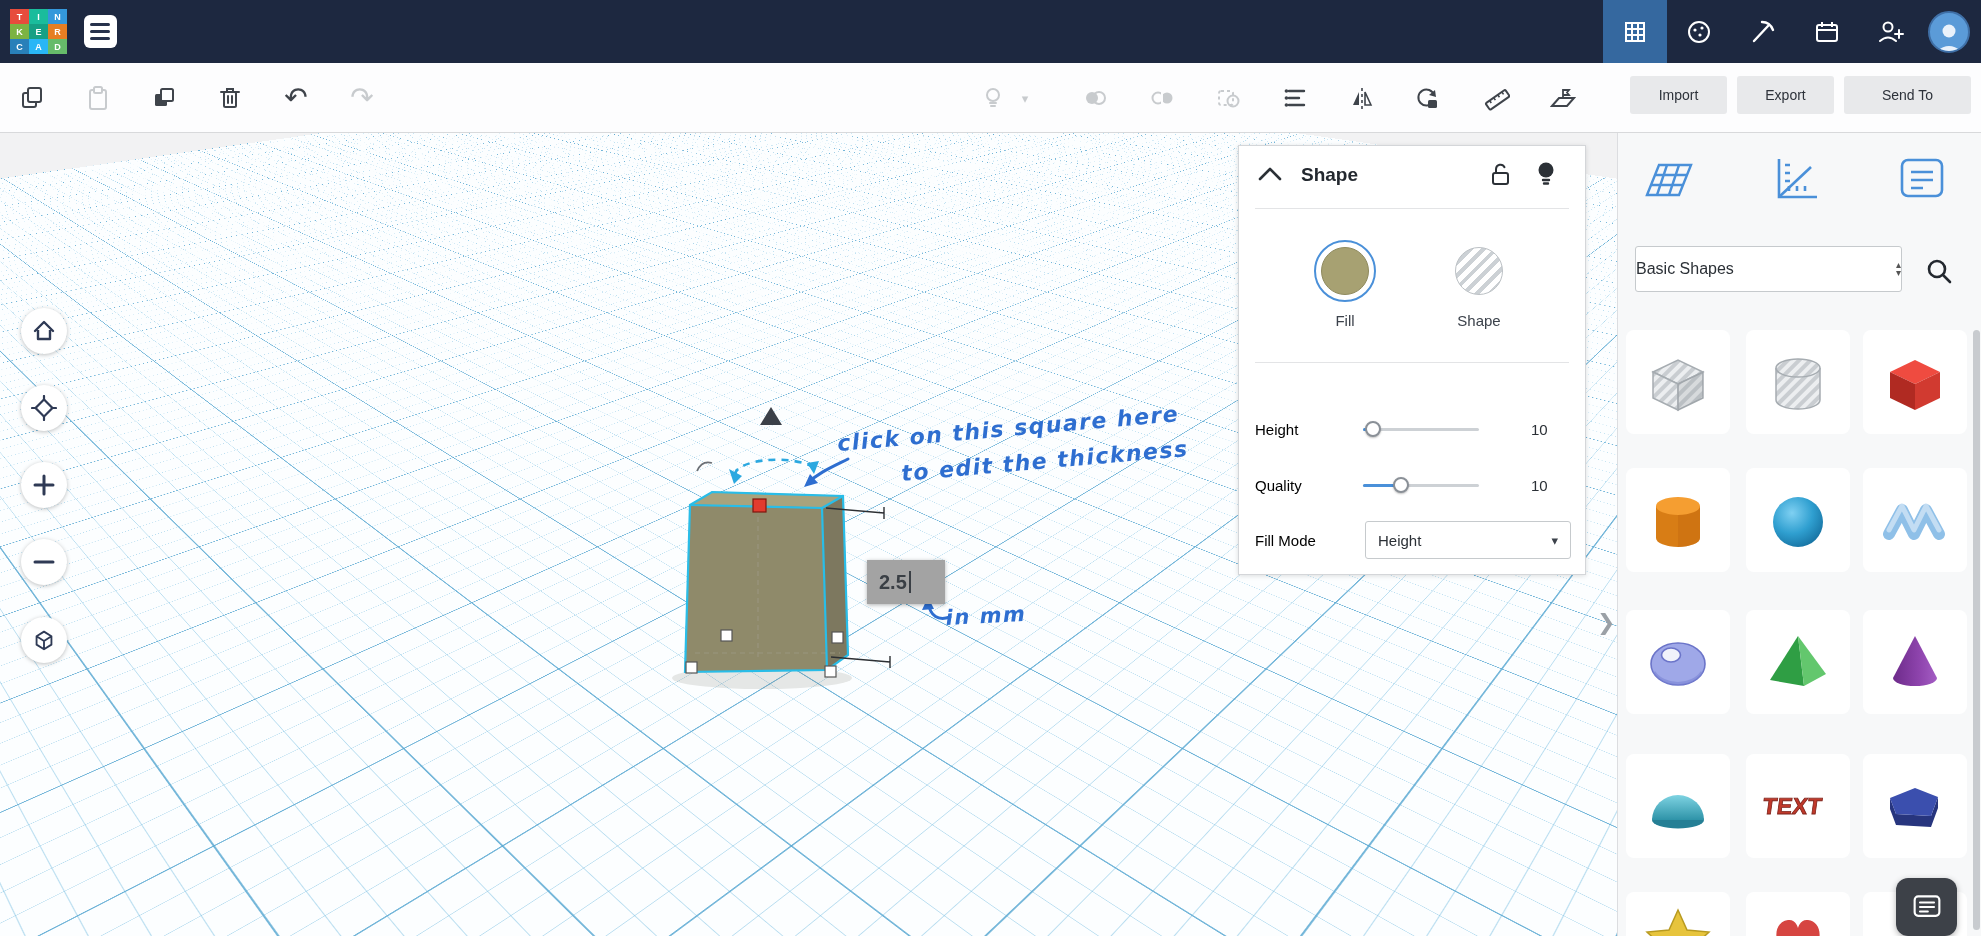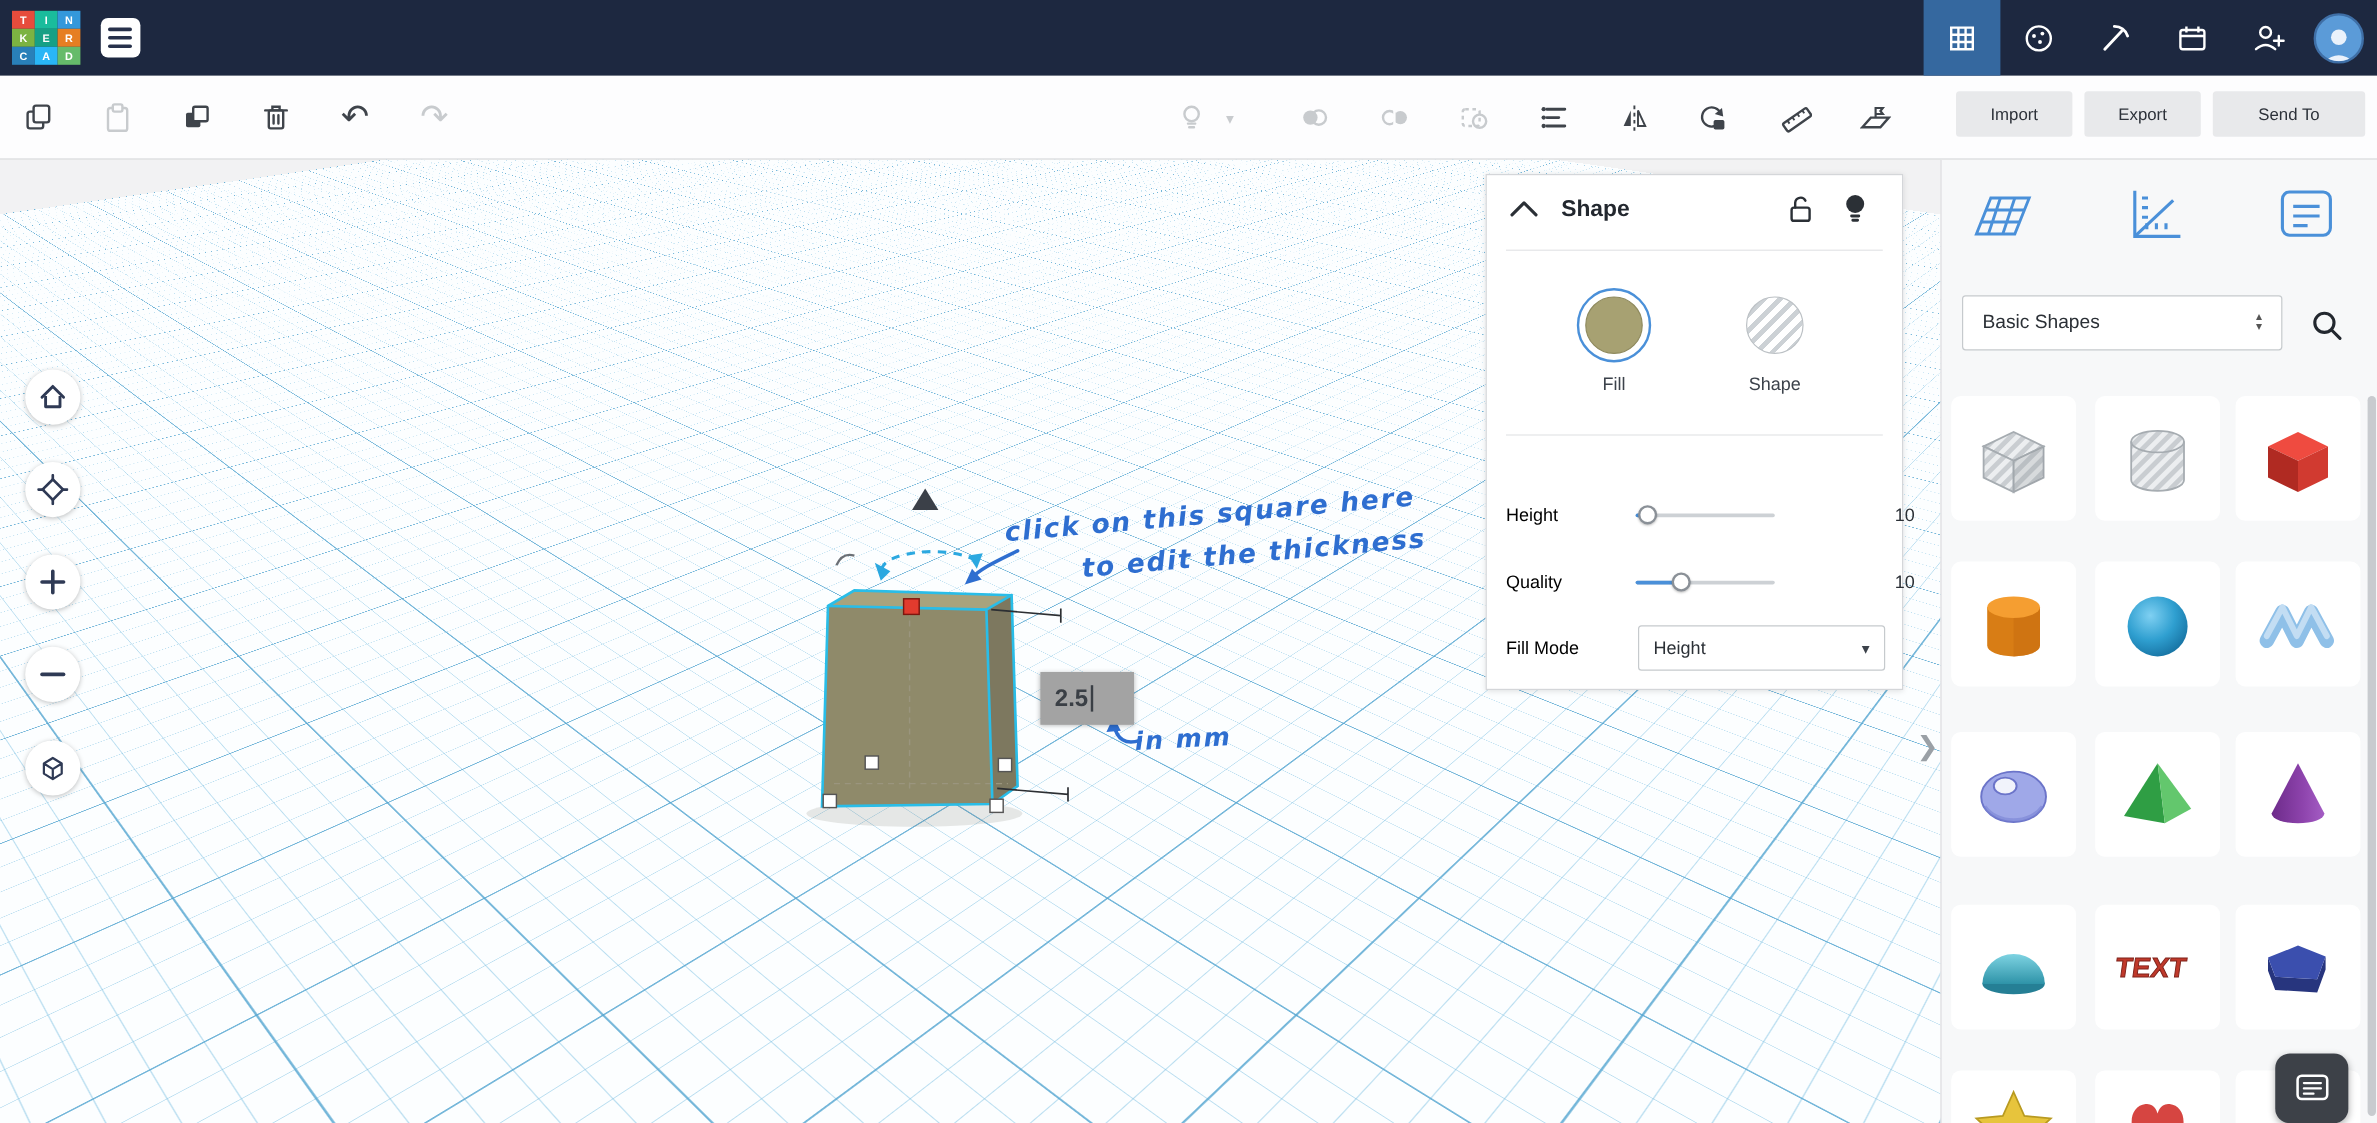--- a/index.html
+++ b/index.html
@@ -57,28 +57,28 @@
   .matwrap { position:absolute; width:62px; height:62px; border-radius:50%; border:2px solid transparent; display:flex; align-items:center; justify-content:center; cursor:pointer; }
   .matwrap.selected { border-color:#4a90d9; }
   .mat { width:48px; height:48px; border-radius:50%; }
   .mat.solid { background:#a7a172; border:1px solid #8f8a5e; }
   .mat.hole { background:repeating-linear-gradient(135deg, #ccd1d5 0 4px, #ffffff 4px 9px); border:1px solid #bcc1c5; }
   .mat-label { position:absolute; width:80px; text-align:center; font-size:15px; color:#3c424b; }
   .prop-label { position:absolute; left:16px; font-size:15px; color:#000000; }
   .slider-track { position:absolute; height:3px; background:#cdd1d5; border-radius:2px; cursor:pointer; }
   .slider-fill { position:absolute; height:3px; background:#4a90d9; border-radius:2px; }
   .slider-knob { position:absolute; width:16px; height:16px; border-radius:50%; background:#fff; border:2px solid #8a9097; box-shadow:0 1px 2px rgba(0,0,0,.25); cursor:grab; }
-  .prop-value { position:absolute; font-size:15px; color:#2b3036;margin-left:48px; }
+  .prop-value { position:absolute; font-size:15px; color:#2b3036; }
   #fill-select { position:absolute; left:126px; top:375px; width:206px; height:38px; background:#fff; border:1px solid #c6cacd; border-radius:3px; display:flex; align-items:center; padding:0 12px; font-size:15px; color:#2b3036; cursor:pointer; }
   #fill-select .sel-caret { margin-left:auto; font-size:13px; color:#3c424b; }
 
   
   #shapes-panel { position:absolute; right:0; top:133px; width:364px; height:803px; background:#f7f8f9; border-left:1px solid #dcdde0; overflow:hidden; z-index:25; }
   .panel-iconbtn { position:absolute; top:17px; width:58px; height:58px; display:flex; align-items:center; justify-content:center; color:#4a90d9; cursor:pointer; border-radius:6px; }
-  #category-select { position:absolute; left:17px; top:113px; width:267px; height:46px; background:#fff; border:1px solid #c6cacd; border-radius:3px; display:flex; align-items:center; padding:0 16px; font-size:16px; color:#2b3036; cursor:pointer; }
+  #category-select { position:absolute; left:17px; top:113px; width:267px; height:46px; background:#fff; border:1px solid #c6cacd; border-radius:3px; display:flex; align-items:center; padding:0 0; font-size:16px; color:#2b3036; cursor:pointer; }
   .updown { margin-left:auto; display:flex; flex-direction:column; line-height:8px; font-size:10px; color:#555; }
   #search-btn { position:absolute; left:301px; top:118px; width:40px; height:40px; display:flex; align-items:center; justify-content:center; color:#23282f; cursor:pointer; }
   .tile { position:absolute; width:104px; height:104px; background:#fff; border-radius:8px; display:flex; align-items:center; justify-content:center; cursor:pointer; }
   #panel-chevron { position:absolute; left:1597px; top:610px; font-size:22px; color:#9aa0a6; cursor:pointer; z-index:26; font-family:"DejaVu Sans",sans-serif; }
   #scroll-thumb { position:absolute; left:355px; top:197px; width:7px; height:600px; background:#c8cbcf; border-radius:4px; cursor:pointer; }
   #float-btn { position:absolute; left:278px; top:745px; width:61px; height:58px; background:rgba(44,49,56,.92); border-radius:12px; display:flex; align-items:center; justify-content:center; color:#fff; cursor:pointer; box-shadow:0 2px 6px rgba(0,0,0,.3); }
 
   .hand-text { font-family:"DejaVu Sans", sans-serif; font-style:italic; font-weight:600; letter-spacing:1.5px; fill:#2e6ed0; }
 </style>
 </head>

